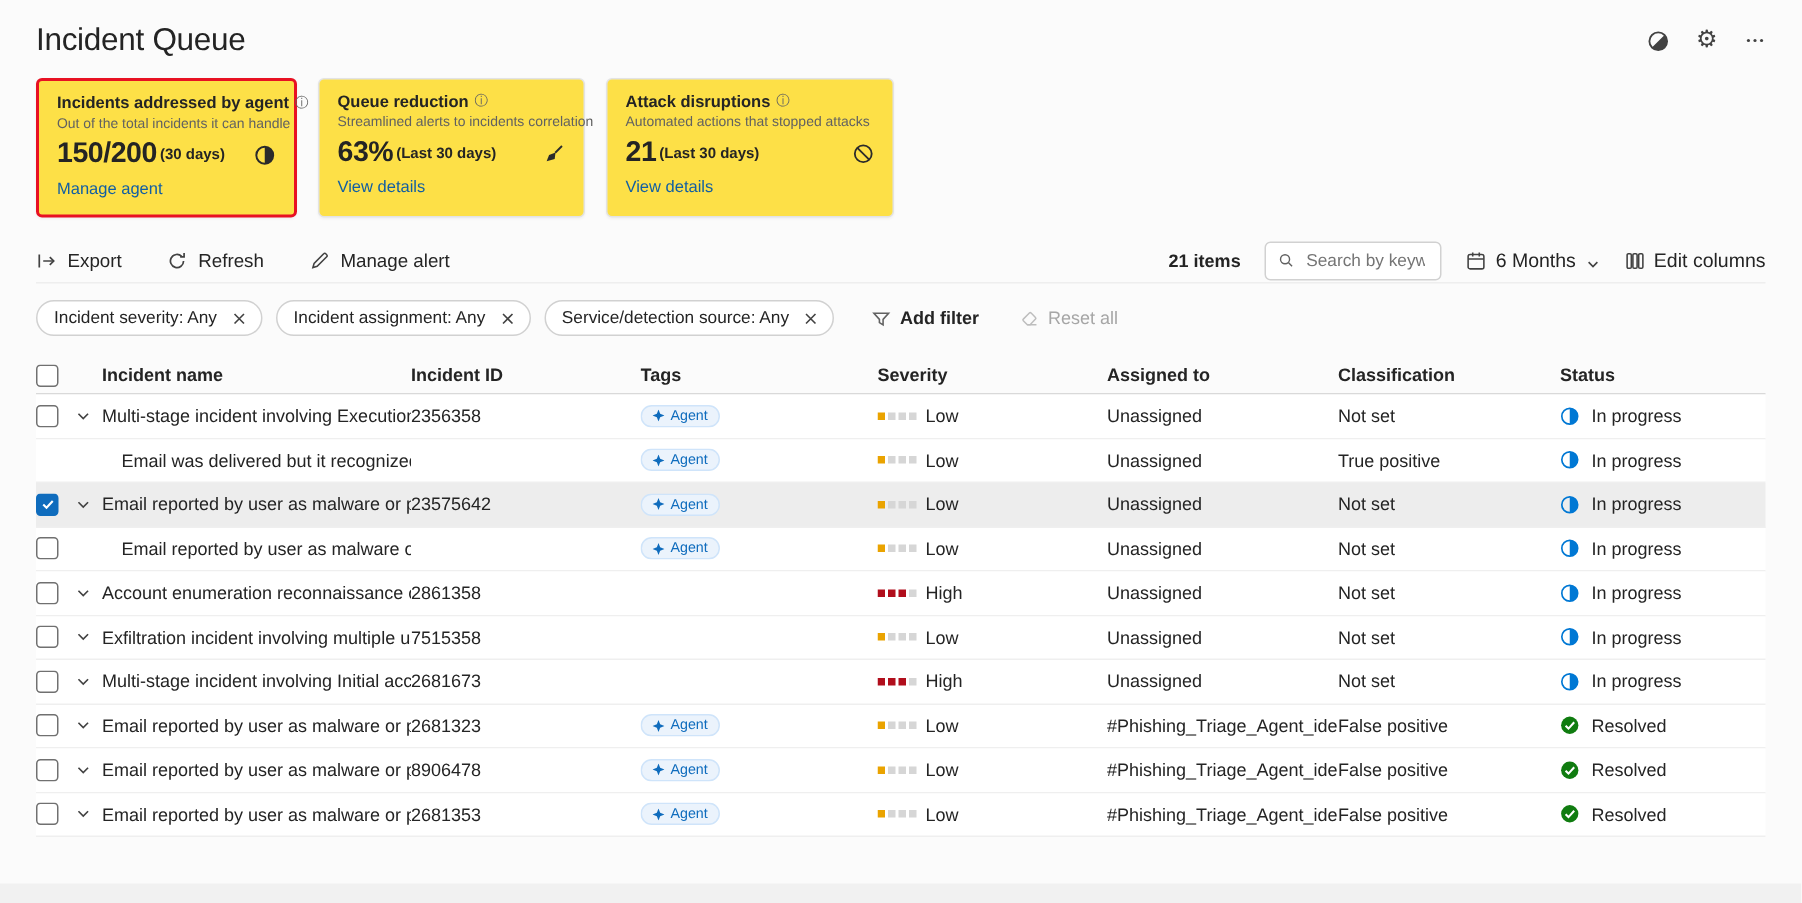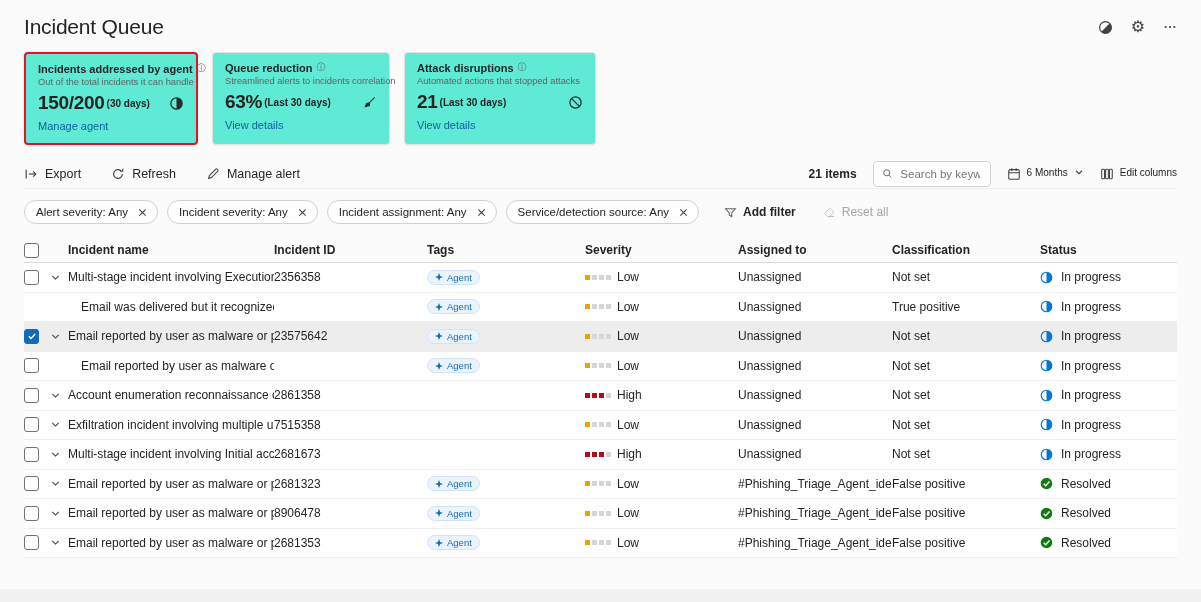--- a/index.html
+++ b/index.html
@@ -13,40 +13,40 @@
 
   
   .topbar { display:flex; align-items:flex-start; padding-top:15px; }
   h1 { font-size:21px; margin:0; font-weight:400; letter-spacing:-0.2px; }
   .top-icons { margin-left:auto; display:flex; gap:18px; align-items:center; color:#424242; margin-top:4px; }
   .top-icons > span { display:inline-flex; cursor:pointer; }
   .gear { font-size:16px; line-height:1; }
 
   
   .cards { display:flex; gap:14px; margin-top:13px; align-items:stretch; }
-  .card { background:#5eead4; border:1px solid #e3e3e3; border-radius:4px; padding:8px 12px 9px; box-shadow:0 1px 2px rgba(0,0,0,.05); }
+  .card { background:#fde047; border:1px solid #e3e3e3; border-radius:4px; padding:8px 12px 9px; box-shadow:0 1px 2px rgba(0,0,0,.05); }
   .card.hl { border:2px solid var(--highlight-red); }
   .card-title { display:flex; align-items:center; gap:4px; font-size:11px; font-weight:700; white-space:nowrap; }
   .info { color:#616161; font-size:9px; font-weight:400; cursor:pointer; }
   .card-sub { font-size:9.3px; color:#616161; margin-top:2px; white-space:nowrap; }
   .card-val { display:flex; align-items:center; margin-top:5px; }
   .v-big { font-size:19px; font-weight:700; letter-spacing:-0.3px; }
   .v-suf { font-size:10px; font-weight:700; margin-left:2px; white-space:nowrap; }
   .v-icon { margin-left:auto; display:inline-flex; padding-left:12px; color:#2b2b2b; }
   .card-link { display:inline-block; font-size:11px; color:var(--link); margin-top:6px; cursor:pointer; text-decoration:none; }
 
   
   .toolbar { display:flex; align-items:center; margin-top:14px; height:30px; border-bottom:1px solid #eeeeee; }
   .tbtn { display:inline-flex; align-items:center; gap:7px; font-size:12.5px; margin-right:30px; cursor:pointer; }
   .tb-right { margin-left:auto; display:flex; align-items:center; gap:16px; }
   .items-count { font-size:12px; font-weight:700; }
   .search { display:flex; align-items:center; gap:6px; width:118px; height:26px; border:1px solid #d1d1d1; border-radius:4px; background:#fff; padding:0 8px; }
   .search input { border:0; outline:0; width:100%; font-size:11.5px; font-family:inherit; color:#242424; background:transparent; }
   .search input::placeholder { color:#757575; }
-  .drop { display:inline-flex; align-items:flex-start; gap:6px; font-size:10px; cursor:pointer; white-space:nowrap; }
+  .drop { display:inline-flex; align-items:flex-end; gap:6px; font-size:13px; cursor:pointer; white-space:nowrap; }
 
   
   .filter-row { display:flex; align-items:center; margin-top:15px; font-size:12.5px; }
   .muted { color:#616161; }
   .fs-drop { display:inline-flex; gap:6px; align-items:center; margin-left:8px; cursor:pointer; }
   .save-btn { display:inline-flex; gap:6px; align-items:center; margin-left:24px; cursor:pointer; }
 
   
   .chips { display:flex; align-items:center; gap:9px; margin-top:11px; }
   .chip { display:inline-flex; align-items:center; gap:10px; height:24px; padding:0 10px 0 11px; border:1px solid #d1d1d1; border-radius:12px; background:#fff; font-size:11.5px; cursor:pointer; white-space:nowrap; }
@@ -211,26 +211,20 @@
             <rect x="10.8" y="2.5" width="3.2" height="11" rx="1"></rect>
           </svg>
         <span>Edit columns</span>
       </span>
     </div>
   </div>
 
 
   <div class="chips">
 
-    <span class="chip">
-        <span>Alert severity: Any</span>
-        <svg width="9" height="9" viewBox="0 0 10 10" fill="none" stroke="#424242" stroke-width="1.2">
-          <path d="M1.5 1.5 L8.5 8.5 M8.5 1.5 L1.5 8.5"></path>
-        </svg>
-      </span>
       <span class="chip">
         <span>Incident severity: Any</span>
         <svg width="9" height="9" viewBox="0 0 10 10" fill="none" stroke="#424242" stroke-width="1.2">
           <path d="M1.5 1.5 L8.5 8.5 M8.5 1.5 L1.5 8.5"></path>
         </svg>
       </span>
       <span class="chip">
         <span>Incident assignment: Any</span>
         <svg width="9" height="9" viewBox="0 0 10 10" fill="none" stroke="#424242" stroke-width="1.2">
           <path d="M1.5 1.5 L8.5 8.5 M8.5 1.5 L1.5 8.5"></path>

